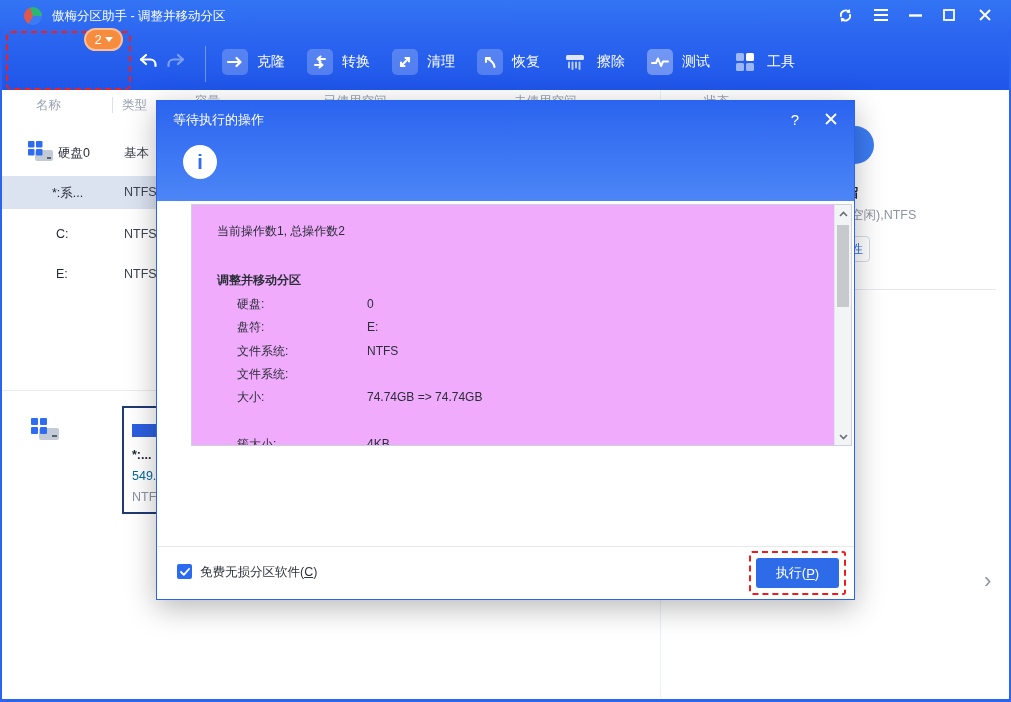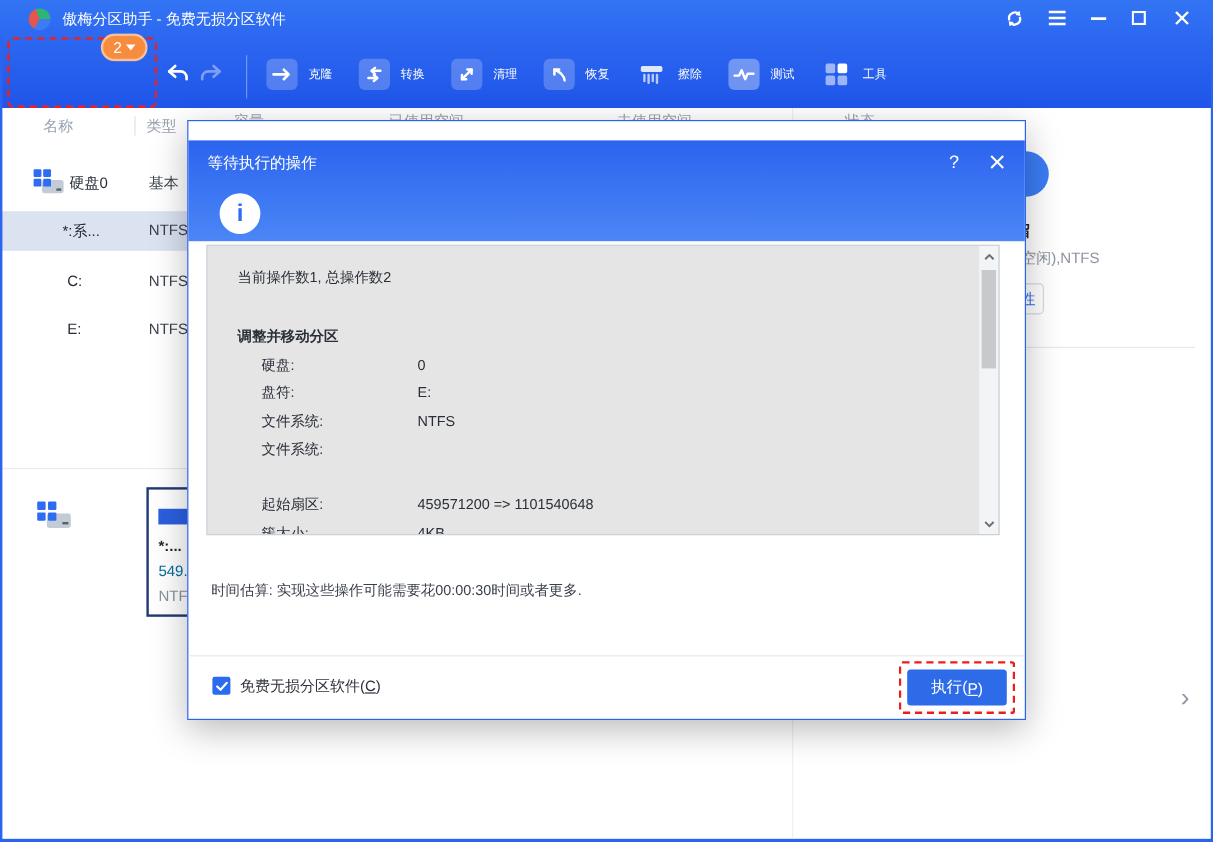--- a/index.html
+++ b/index.html
@@ -32,21 +32,21 @@
 
   .undo, .redo { position:absolute; top:50px; width:24px; height:24px; }
   .toolsep { position:absolute; left:205px; top:46px; width:1px; height:36px; background:rgba(255,255,255,.35); }
 
   .tool-items { position:absolute; left:222px; top:47px; display:flex; gap:22px; }
   .tool-item { display:flex; align-items:center; gap:9px; height:30px; }
   .tool-ic { width:26px; height:26px; border-radius:5px; background:rgba(255,255,255,.22);
              display:flex; align-items:center; justify-content:center; }
   .tool-ic.lighter { background:rgba(255,255,255,.34); }
   .tool-ic.naked { background:transparent; }
-  .tool-label { color:#fff; font-size:10px; white-space:nowrap; }
+  .tool-label { color:#fff; font-size:14px; white-space:nowrap; }
 
   
   .colhead { position:absolute; top:97px; color:#98a1b0; font-size:12.5px; z-index:1; }
   .colhead-sep { position:absolute; left:112px; top:97px; width:1px; height:16px; background:#dde1e8; z-index:1; }
   .clipped-heads { position:absolute; left:156px; top:93px; width:720px; height:8px; overflow:hidden; z-index:1; color:#98a1b0; font-size:12.5px; }
   .clipped-heads span { position:absolute; top:0; }
 
   .lrow { position:absolute; left:0; width:184px; height:33px; z-index:1; font-size:12.5px; color:#262b36; }
   .lrow.sel { background:#dbe3f1; }
   .lrow .t { position:absolute; left:124px; color:#3c424e; }
@@ -71,32 +71,32 @@
   .rp-info { position:absolute; left:851px; top:207px; font-size:12.5px; color:#8d949f; z-index:1; white-space:nowrap; }
   .rp-btn  { position:absolute; left:826px; top:236px; width:44px; height:26px; border:1px solid #d5dae2;
              border-radius:4px; background:#fff; z-index:1; color:#2f6bf2; font-size:12.5px;
              display:flex; align-items:center; justify-content:flex-end; padding-right:6px; }
   .rp-div { position:absolute; left:676px; top:289px; width:320px; height:1px; background:#e5e8ee; z-index:1; }
   .chevron { position:absolute; left:984px; top:568px; font-size:22px; color:#8f97a3; z-index:1; }
 
   
   .dialog { position:absolute; left:156px; top:100px; width:699px; height:500px; background:#fff;
             border:1px solid #2a63ef; box-shadow:0 8px 28px rgba(0,0,0,.28); z-index:30; }
-  .dlg-head { position:absolute; left:0; top:16px; width:100%; height:84px;
+  .dlg-head { position:absolute; left:0; top:0; width:100%; height:100px;
               background:linear-gradient(180deg,#2b64ef 0%,#4c86f6 100%);text-align:right; }
   .dlg-title { position:absolute; left:16px; top:10px; color:#fff; font-size:13px; }
   .dlg-help  { position:absolute; right:48px; top:7px; width:22px; height:22px; color:#fff; font-size:15px;
                display:flex; align-items:center; justify-content:center; }
   .dlg-close { position:absolute; right:12px; top:7px; width:22px; height:22px; color:#fff;
                display:flex; align-items:center; justify-content:center; }
   .info-ic { position:absolute; left:26px; top:44px; width:34px; height:34px; border-radius:50%; background:#fff;
              display:flex; align-items:center; justify-content:center; color:#2d6cf3; font-size:20px; font-weight:bold; }
   .dlg-info { position:absolute; left:76px; top:55px; width:600px; color:#fff; font-size:12.5px; }
 
-  .listbox { position:absolute; left:15px; top:103px; width:661px; height:242px; background:#e5e5e5;
+  .listbox { position:absolute; left:34px; top:103px; width:661px; height:242px; background:#f0abfc;
              border:1px solid #ccd2dc; overflow:hidden; }
   .lb-text { position:absolute; font-size:12px; color:#2a2e37; white-space:nowrap; }
   .lb-label { display:inline-block; width:130px; }
   .sbar { position:absolute; right:0; top:0; width:17px; height:240px; background:#f3f4f6; border-left:1px solid #e4e6ea; }
   .sbar .up, .sbar .dn { position:absolute; left:0; width:16px; height:17px; display:flex; align-items:center; justify-content:center; color:#6a6f77; }
   .sbar .up { top:0; } .sbar .dn { bottom:0; }
   .sbar .thumb { position:absolute; left:2px; top:20px; width:12px; height:82px; background:#c7c9cd; }
 
   .dlg-time { position:absolute; left:19px; top:383px; font-size:12px; color:#3a3f4a; }
   .dlg-footdiv { position:absolute; left:0; top:445px; width:100%; height:1px; background:#e6e8ec; }
@@ -114,21 +114,21 @@
   .wb-b { position:absolute; left:0; bottom:0; width:100%; height:3px; background:#2b65ef; z-index:50; }
 </style>
 </head>
 <body>
 
 <div class="window">
 
   <div class="topbar">
     <div class="titlebar">
       <div class="logo"></div>
-      <div class="app-title">傲梅分区助手 - 免费无损分区软件</div>
+      <div class="app-title">傲梅分区助手 - 调整并移动分区</div>
 
       <div class="winbtn" style="left:832px;">
         <svg width="17" height="17" viewBox="0 0 18 18" fill="none" stroke="#fff" stroke-width="2">
           <path d="M4.5 10.5 A5 5 0 0 1 13 5.5"></path>
             <path d="M13.5 7.5 A5 5 0 0 1 5 12.5"></path>
           <path d="M13 2.5 L13.6 6 L10.2 5.4" fill="#fff" stroke-width="1"></path>
           <path d="M5 15.5 L4.4 12 L7.8 12.6" fill="#fff" stroke-width="1"></path>
         </svg>
       </div>
       <div class="winbtn" style="left:868px;">
@@ -338,39 +338,38 @@
     </div>
 
     <div class="listbox">
       <div class="lb-text" style="left:25px; top:18px;">当前操作数1, 总操作数2</div>
       <div class="lb-text" style="left:25px; top:67px; font-weight:bold;">调整并移动分区</div>
 
       <div class="lb-text" style="left:45px; top:91px;"><span class="lb-label">硬盘:</span><span>0</span></div>
       <div class="lb-text" style="left:45px; top:114px;"><span class="lb-label">盘符:</span><span>E:</span></div>
       <div class="lb-text" style="left:45px; top:138px;"><span class="lb-label">文件系统:</span><span>NTFS</span></div>
       <div class="lb-text" style="left:45px; top:161px;"><span class="lb-label">文件系统:</span><span></span></div>
-      <div class="lb-text" style="left:45px; top:207px;"><span class="lb-label">起始扇区:</span><span>459571200 =&gt; 1101540648</span></div>
+      <div class="lb-text" style="left:45px; top:184px;"><span class="lb-label">大小:</span><span>74.74GB =&gt; 74.74GB</span></div>
       <div class="lb-text" style="left:45px; top:231px;"><span class="lb-label">簇大小:</span><span>4KB</span></div>
 
       <div class="sbar">
         <div class="up">
           <svg width="9" height="6" viewBox="0 0 9 6" fill="none" stroke="#6a6f77" stroke-width="1.6">
               <polyline points="1,5 4.5,1.5 8,5"></polyline>
             </svg>
         </div>
         <div class="thumb"></div>
         <div class="dn">
           <svg width="9" height="6" viewBox="0 0 9 6" fill="none" stroke="#6a6f77" stroke-width="1.6">
               <polyline points="1,1 4.5,4.5 8,1"></polyline>
             </svg>
         </div>
       </div>
     </div>
 
-    <div class="dlg-time">时间估算: 实现这些操作可能需要花00:00:30时间或者更多.</div>
     <div class="dlg-footdiv"></div>
 
     <div class="dlg-check">
       <svg width="10" height="8" viewBox="0 0 10 8" fill="none" stroke="#fff" stroke-width="1.8" stroke-linecap="round" stroke-linejoin="round">
           <polyline points="1,4 3.8,6.8 9,1"></polyline>
         </svg>
     </div>
     <div class="dlg-chklabel"><span>免费无损分区软件(</span><span class="u">C</span><span>)</span></div>
 
     <div class="exec-outline"></div>

